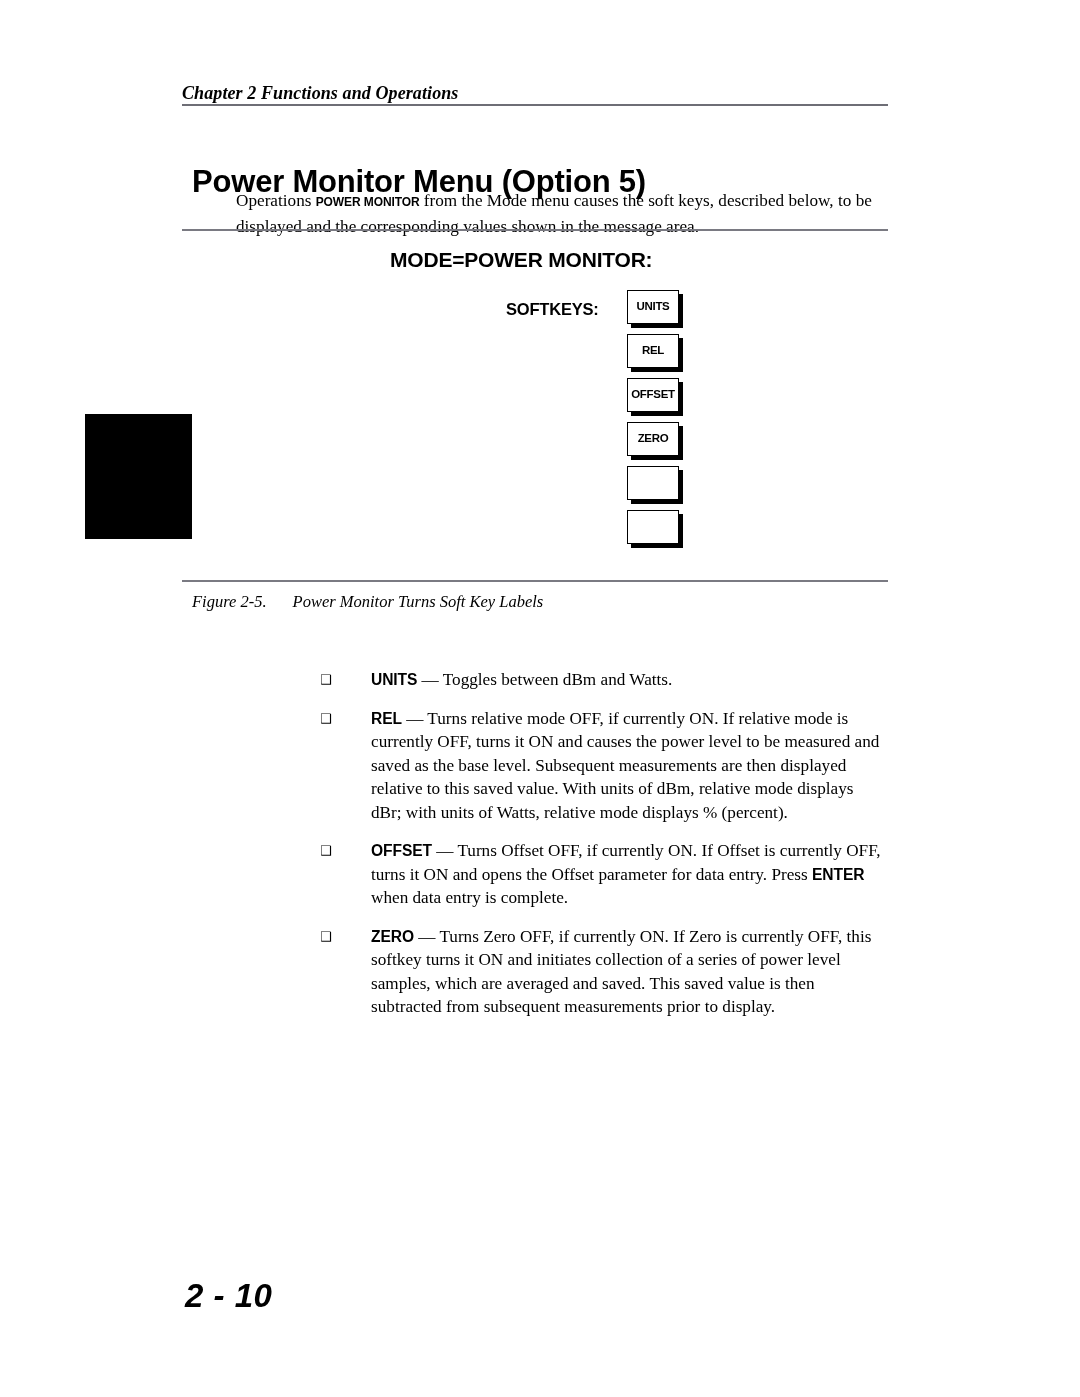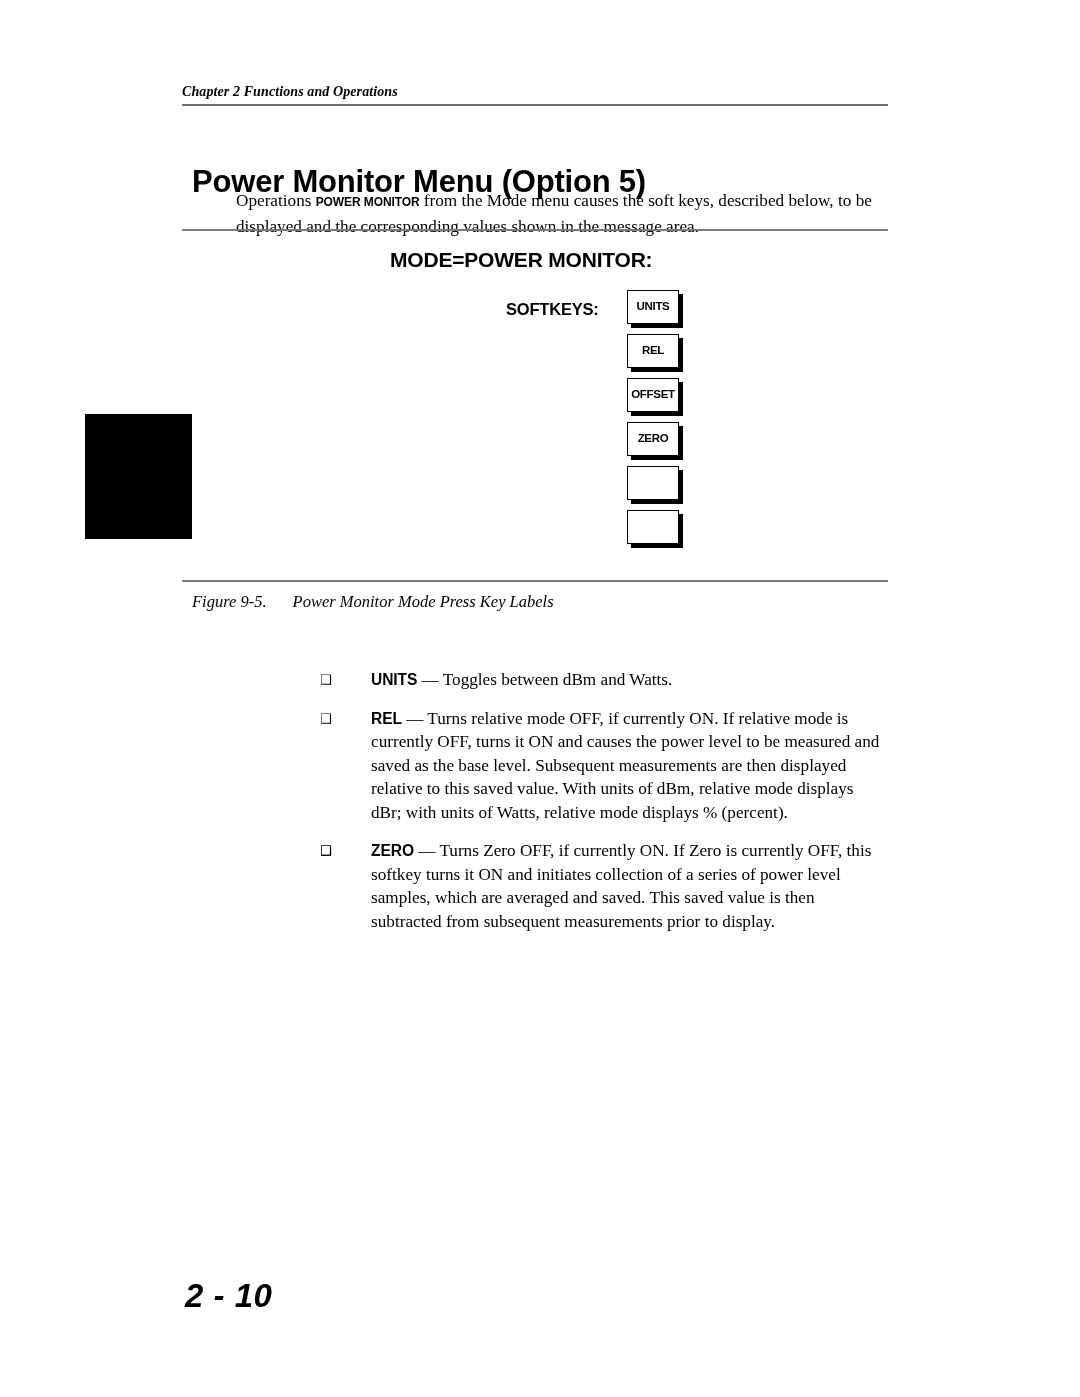--- a/index.html
+++ b/index.html
@@ -21,21 +21,21 @@
   .page-header {
     position: absolute;
     left: 182px;
     top: 84px;
     width: 706px;
   }
   .page-header .chapter-line {
     font-family: "Liberation Serif", "DejaVu Serif", serif;
     font-style: italic;
     font-weight: bold;
-    font-size: 14px;
+    font-size: 18px;
     letter-spacing: 0.1px;
     line-height: 1.1;
     white-space: nowrap;
   }
   .rule {
     width: 100%;
     height: 0;
     border: 0;
     border-top: 2px solid #7a7a82;
     margin: 0;
@@ -261,36 +261,37 @@
     <div class="softkey">
       <span class="softkey-label"></span>
     </div>
   </div>
 </div>
 
 <div class="chapter-tab"></div>
 
 <hr class="rule figure-rule-bottom">
 
-<div class="figure-caption"><span class="fig-num">Figure 9-5.</span><span>Power Monitor Mode Press Key Labels</span></div>
+<div class="figure-caption"><span class="fig-num">Figure 2-5.</span><span>Power Monitor Turns Soft Key Labels</span></div>
 
 <div class="bullet-list">
 
   <div class="bullet-item">
     <span class="bullet-marker">❑</span>
     <p class="bullet-para"><span class="kw">UNITS</span><span> — Toggles between dBm and Watts.</span></p>
   </div>
 
   <div class="bullet-item">
     <span class="bullet-marker">❑</span>
     <p class="bullet-para"><span class="kw">REL</span><span> — Turns relative mode OFF, if currently ON. If relative mode is currently OFF, turns it ON and causes the power level to be measured and saved as the base level. Subsequent measurements are then displayed relative to this saved value. With units of dBm, relative mode displays dBr; with units of Watts, relative mode displays % (percent).</span></p>
   </div>
 
   <div class="bullet-item">
     <span class="bullet-marker">❑</span>
+    <p class="bullet-para"><span class="kw">OFFSET</span><span> — Turns Offset OFF, if currently ON. If Offset is currently OFF, turns it ON and opens the Offset parameter for data entry. Press </span><span class="kw">ENTER</span><span> when data entry is complete.</span></p>
   </div>
 
   <div class="bullet-item">
     <span class="bullet-marker">❑</span>
     <p class="bullet-para"><span class="kw">ZERO</span><span> — Turns Zero OFF, if currently ON. If Zero is currently OFF, this softkey turns it ON and initiates collection of a series of power level samples, which are averaged and saved. This saved value is then subtracted from subsequent measurements prior to display.</span></p>
   </div>
 
 </div>
 
 <div class="page-number">2 - 10</div>

